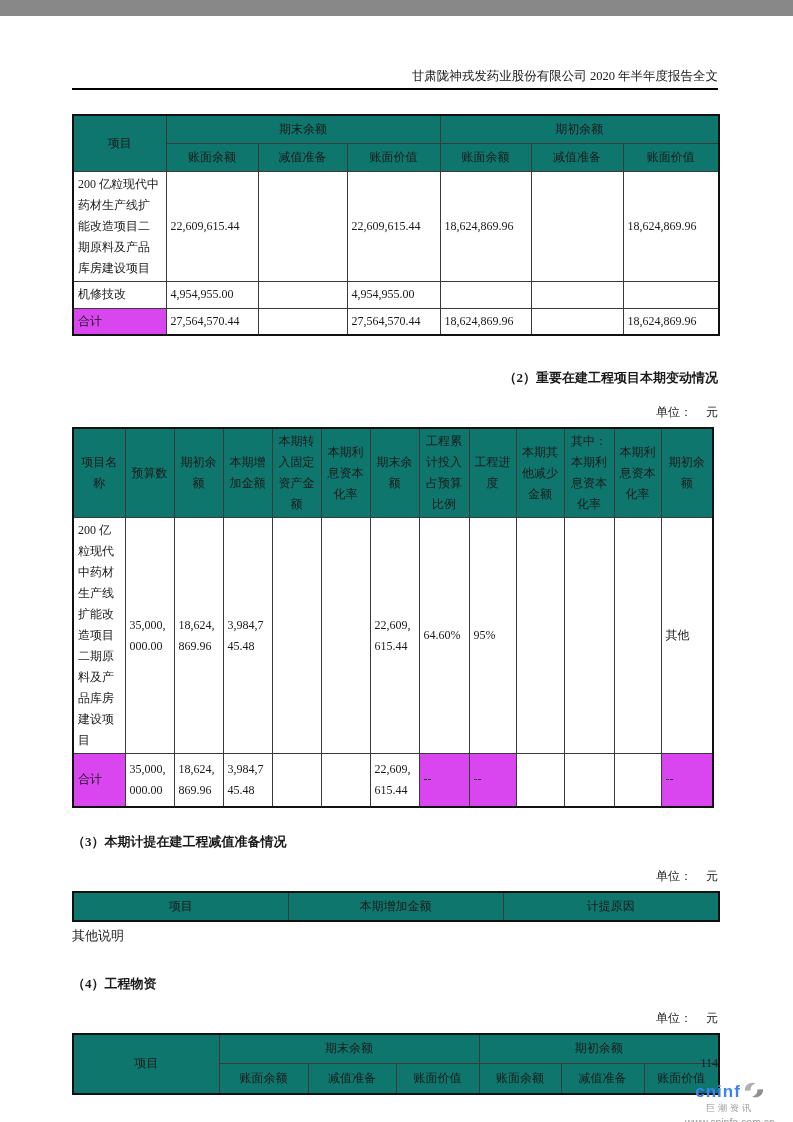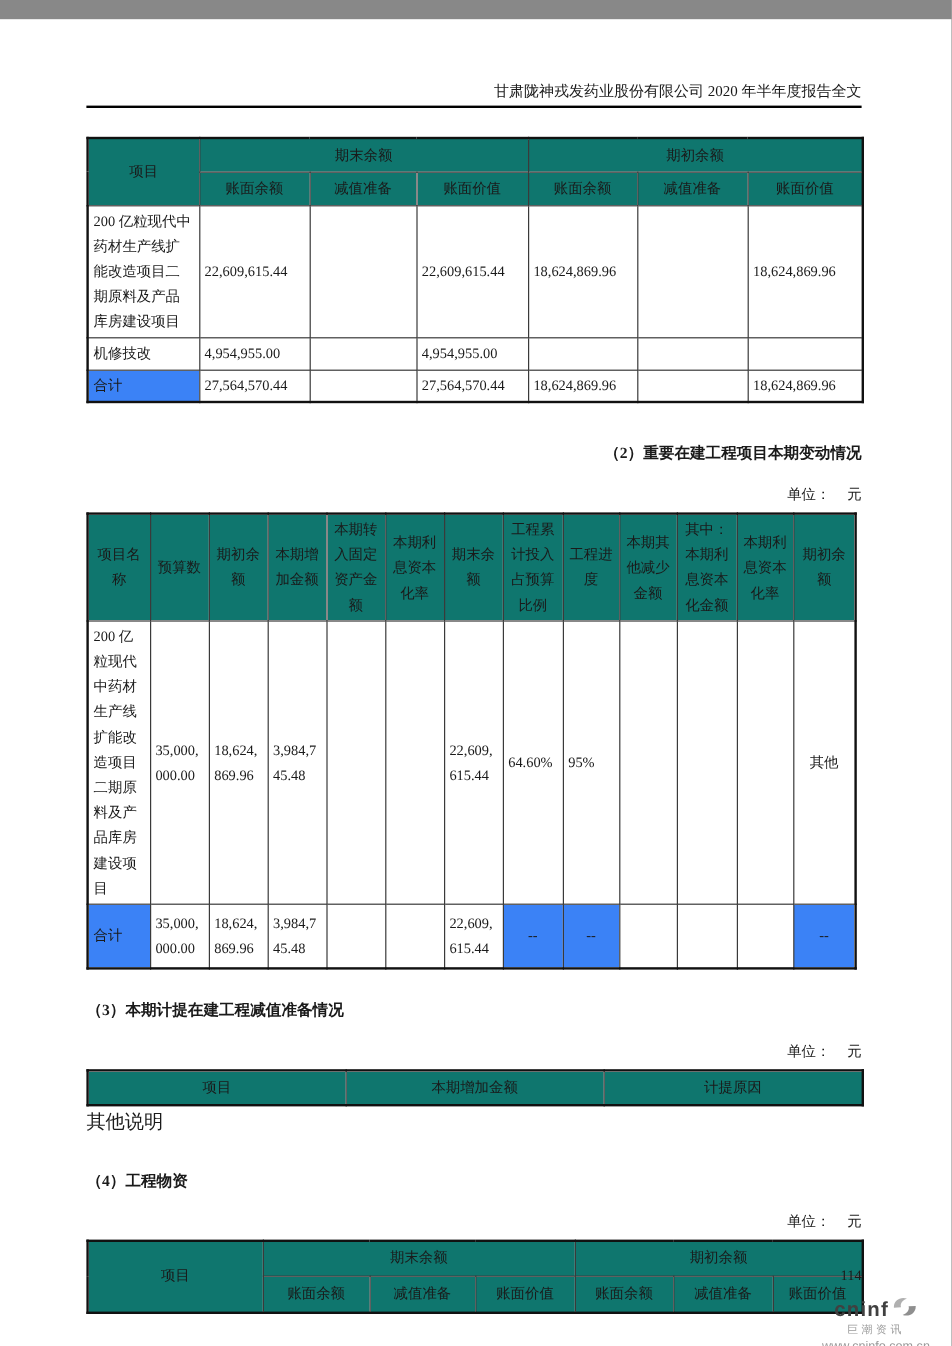--- a/index.html
+++ b/index.html
@@ -30,61 +30,61 @@
     border: 1px solid #3a3a3a;
     font-weight: normal;
     line-height: 21px;
     padding: 2px 4px;
     vertical-align: middle;
     overflow: hidden;
   }
   table.t th { text-align: center; background: #0f766e; }
   td.item { text-align: left; }
   td.num  { text-align: left; word-break: break-all; }
-  td.ctr  { text-align: center; }
+  td.ctr  { text-align: left; }
   td.lft  { text-align: left; }
-  td.gray { background: #3b82f6; }
+  td.gray { background: #d946ef; }
 
   .t1 { margin-top: 24px; }
   .t1 thead tr { height: 28px; }
   .t1 tbody tr.r-short { height: 27px; }
 
   .sec-title { font-weight: bold; font-size: 13px; }
   .s2 { margin-top: 33px; text-align: right; }
   .s3 { margin-top: 25px; }
   .s4 { margin-top: 30px; }
 
   .unit-row { text-align: right; font-size: 12px; margin-top: 17px; margin-bottom: 6px; }
   .unit-row .unit-value { margin-left: 14px; }
 
   .t2 td, .t2 th { padding: 2px 3px; }
   .t2 tbody tr.r-total { height: 53px; }
 
   .t3 thead tr { height: 29px; }
-  .other-note { font-size: 16px; margin-top: 5px; line-height: 18px; font-family: Liberation Serif, serif; }
+  .other-note { font-size: 13px; margin-top: 5px; line-height: 18px; font-family: Liberation Serif, serif; }
 
   .t4 thead tr { height: 30px; }
 
   .page-number {
     position: absolute;
     top: 1040px;
     right: 75px;
     font-size: 12px;
   }
   .cninfo-logo {
     position: absolute;
     right: 8px;
     bottom: 10px;
     width: 110px;
     text-align: center;
     color: #8e8e8e;
     font-family: "Liberation Sans", sans-serif;
   }
   .cninfo-brand-row { display: flex; align-items: center; justify-content: center; gap: 2px; }
-  .cninfo-brand { font-size: 17px; font-weight: bold; letter-spacing: 1px; color: #404040; }
+  .cninfo-brand { font-size: 17px; font-weight: bold; letter-spacing: 1px; color: #3b82f6; }
   .cninfo-cn { font-size: 9px; letter-spacing: 3px; color: #9a9a9a; margin-top: -2px; }
   .cninfo-url { font-size: 10.5px; color: #9a9a9a; margin-top: 1px; }
 </style>
 </head>
 <body>
 
 <div class="page">
   <div class="content">
 
     <div class="doc-header">甘肃陇神戎发药业股份有限公司 2020 年半年度报告全文</div>
@@ -172,21 +172,21 @@
           <th>项目名称</th>
           <th>预算数</th>
           <th>期初余额</th>
           <th>本期增加金额</th>
           <th>本期转入固定资产金额</th>
           <th>本期利息资本化率</th>
           <th>期末余额</th>
           <th>工程累计投入占预算比例</th>
           <th>工程进度</th>
           <th>本期其他减少金额</th>
-          <th>其中：本期利息资本化金额</th>
+          <th>其中：本期利息资本化率</th>
           <th>本期利息资本化率</th>
           <th>期初余额</th>
         </tr>
       </thead>
       <tbody>
         <tr>
           <td class="item">200 亿粒现代中药材生产线扩能改造项目二期原料及产品库房建设项目</td>
           <td class="num">35,000,000.00</td>
           <td class="num">18,624,869.96</td>
           <td class="num">3,984,745.48</td>

